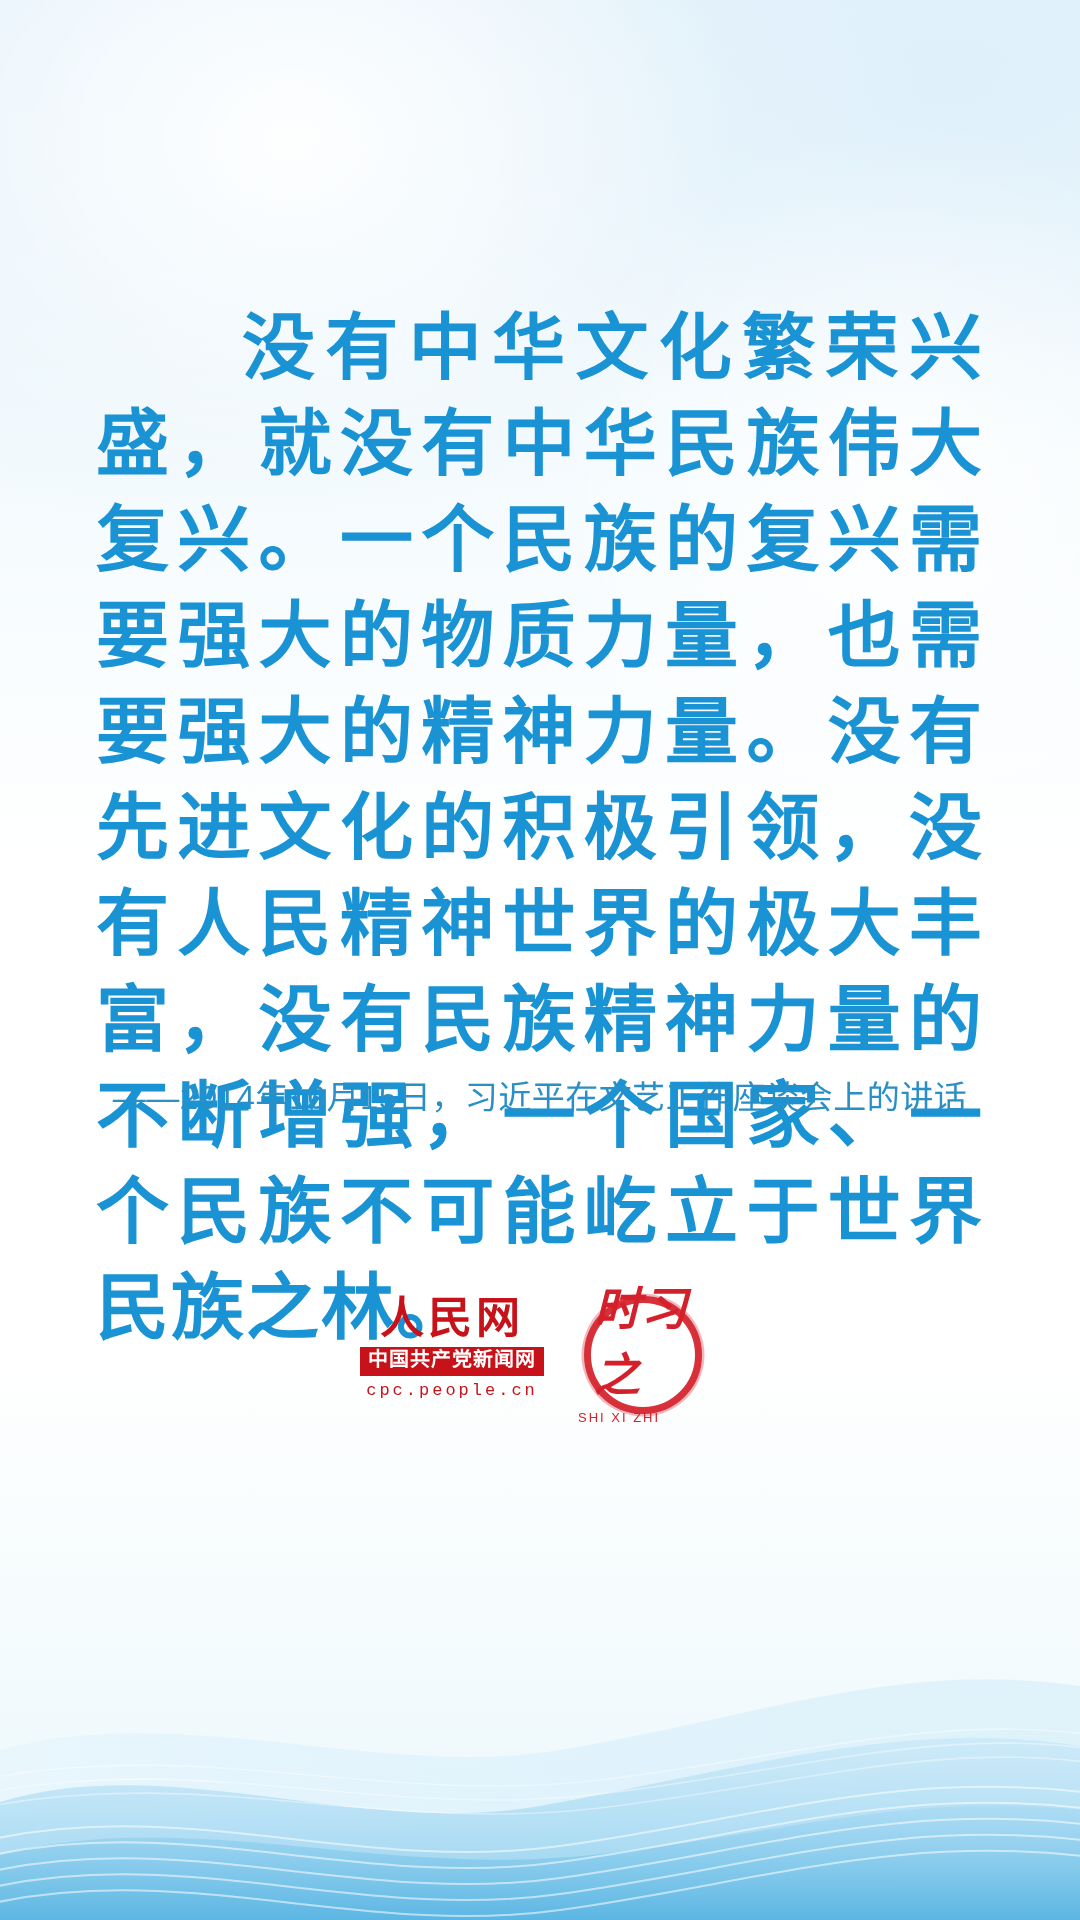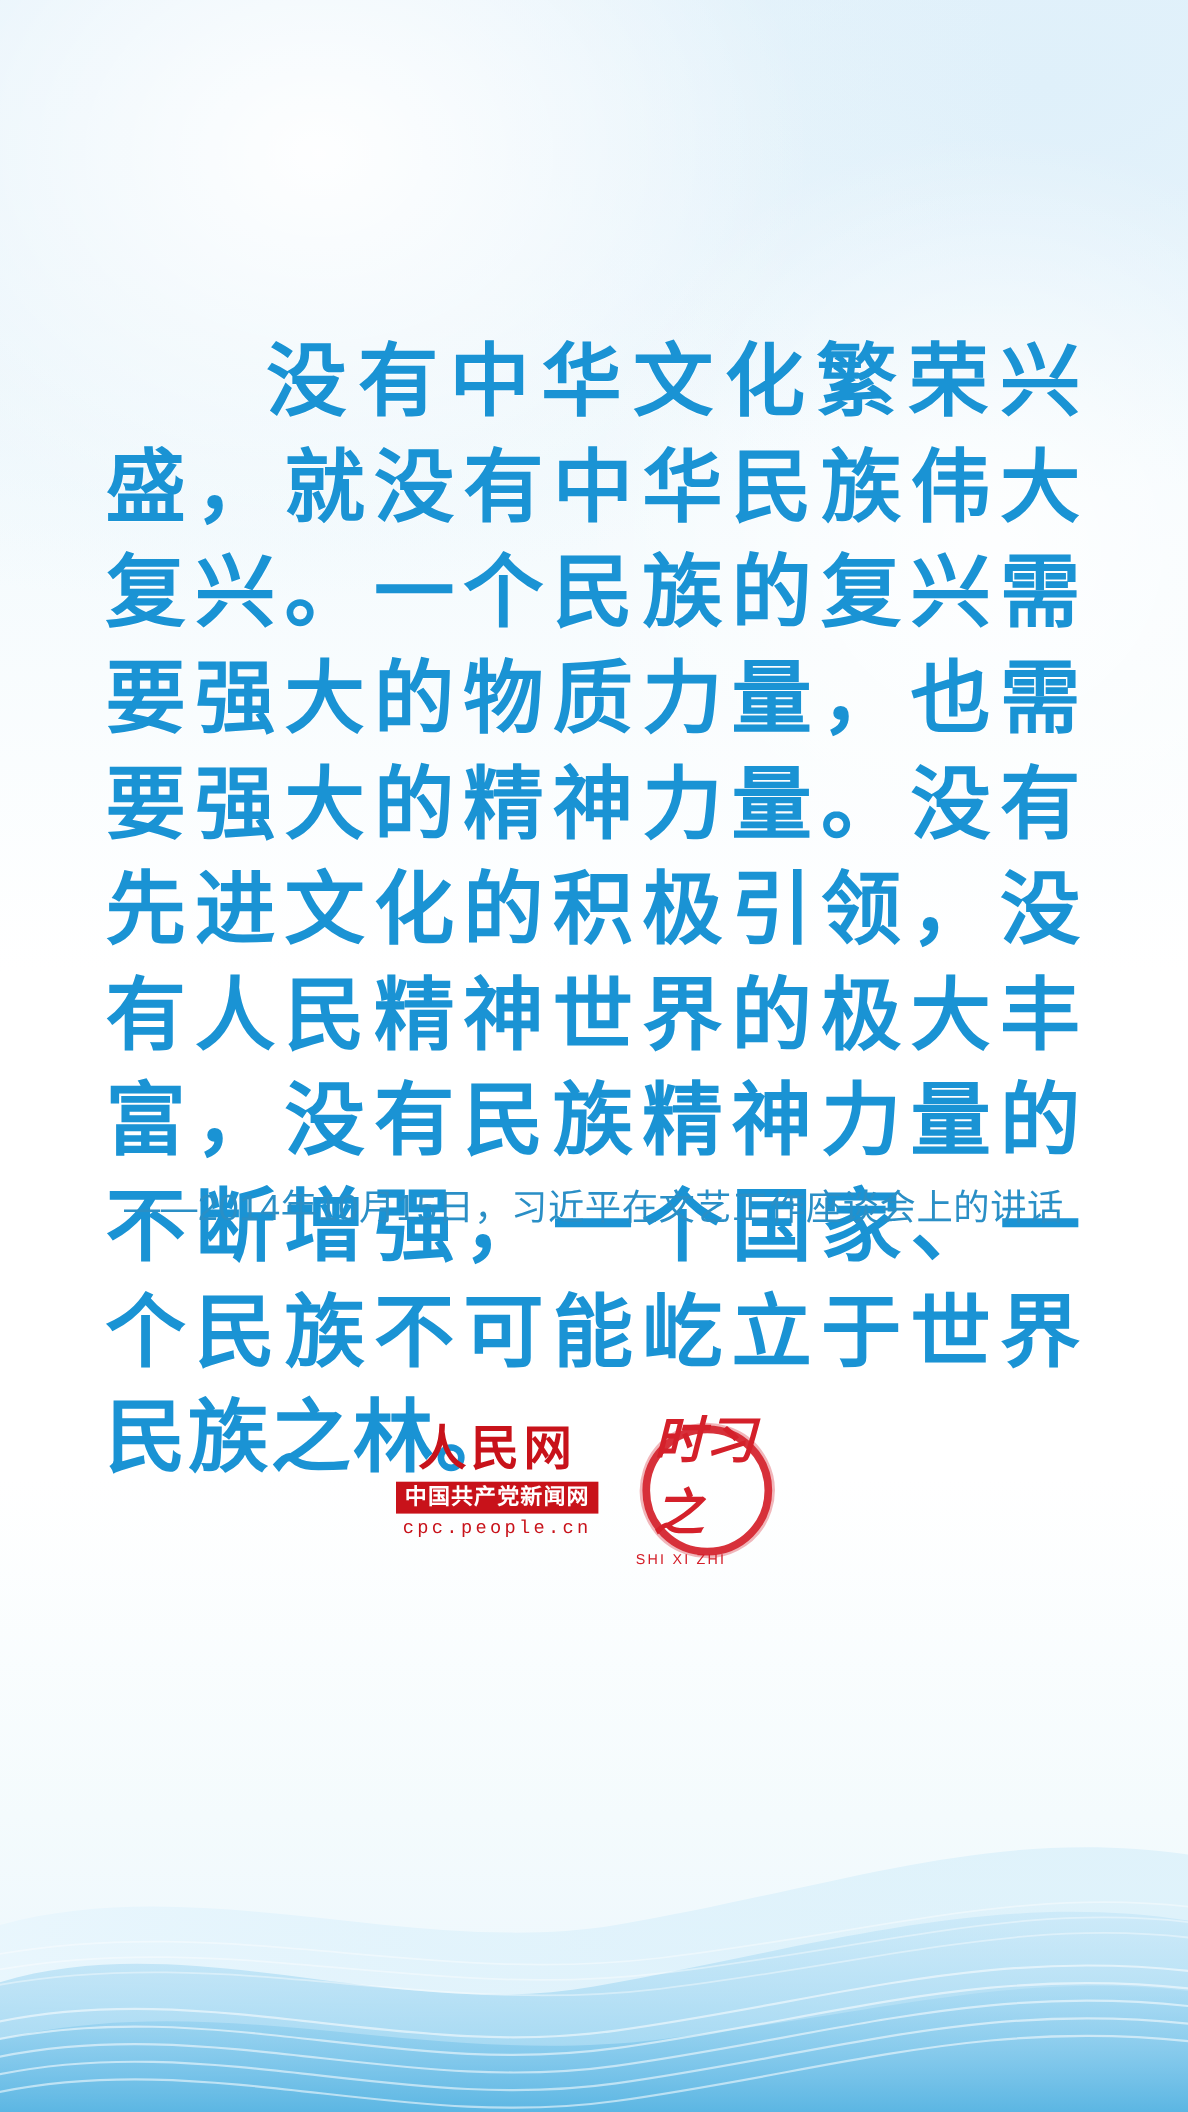--- a/index.html
+++ b/index.html
@@ -104,21 +104,21 @@
   }
   .logo-people-mark {
     font-family: "DejaVu Serif", "Liberation Serif", serif;
     font-weight: 700;
     font-size: 44px;
     color: #c8121a;
     letter-spacing: 4px;
   }
   .logo-people-sub {
     margin-top: 7px;
-    font-family: Liberation Sans, sans-serif;
+    font-family: Liberation Mono, monospace;
     font-size: 20px;
     font-weight: 700;
     color: #ffffff;
     background: #c8121a;
     padding: 4px 8px 5px;
     letter-spacing: 1px;
     white-space: nowrap;
   }
   .logo-people-url {
     margin-top: 6px;

